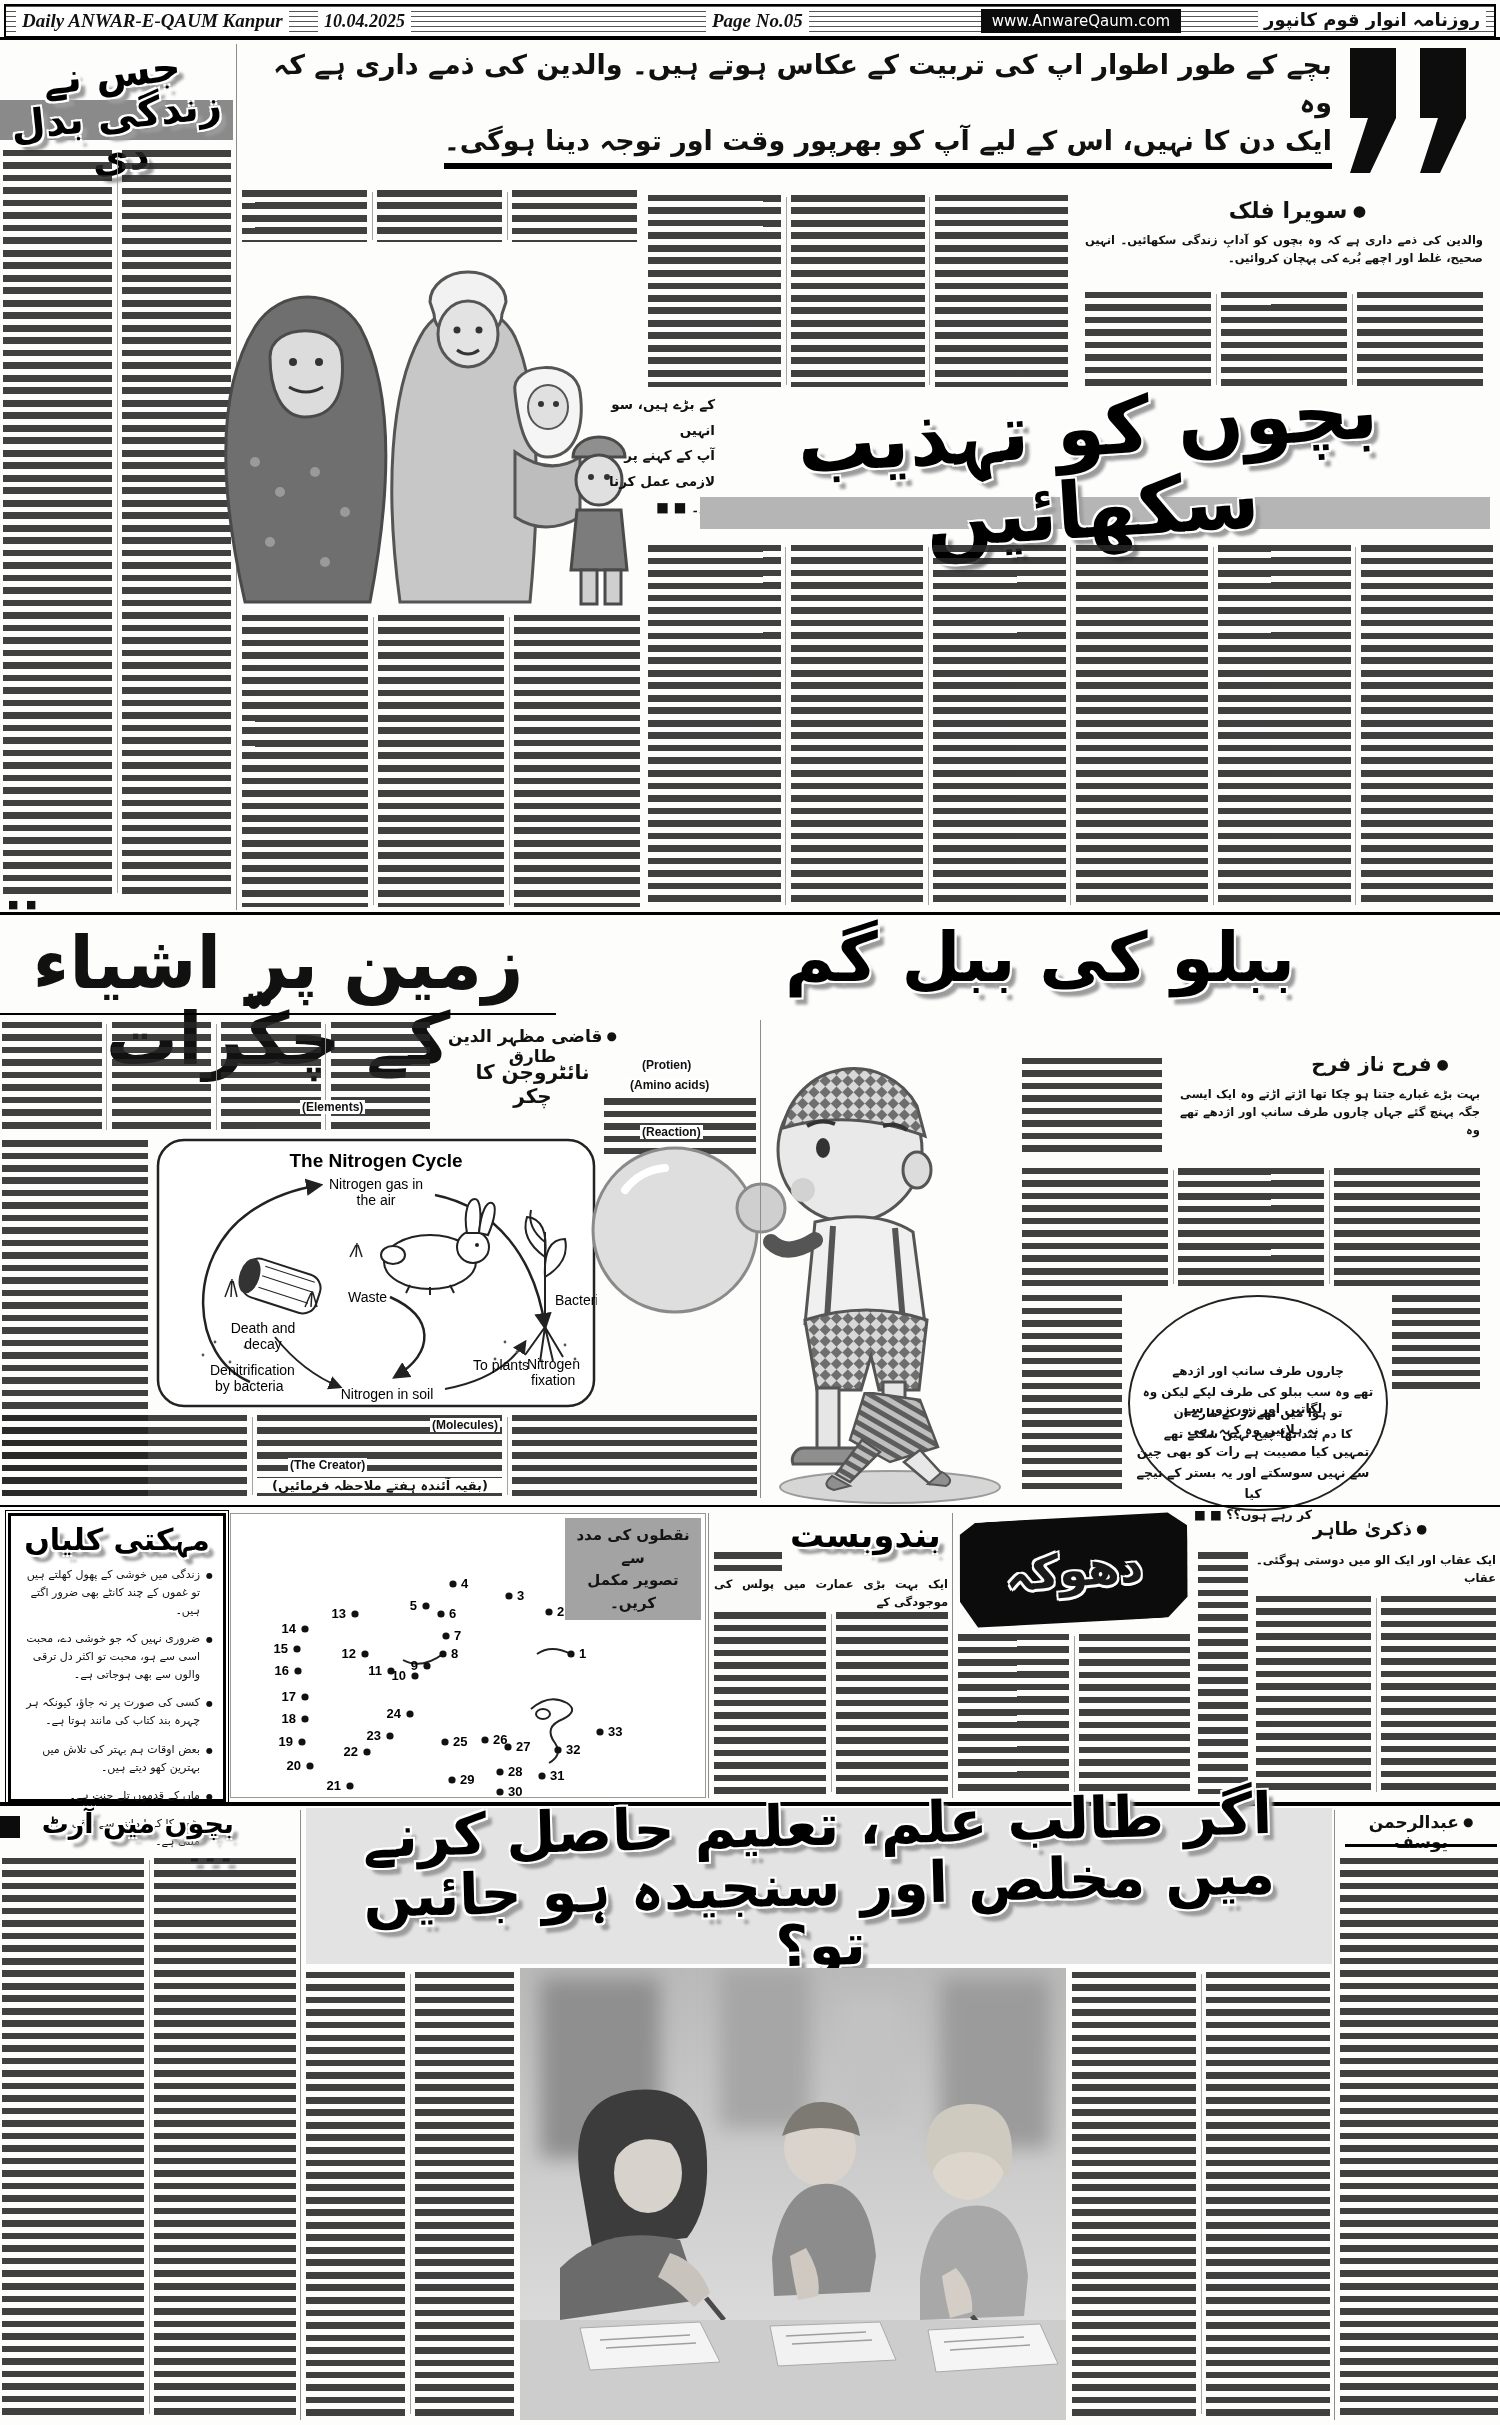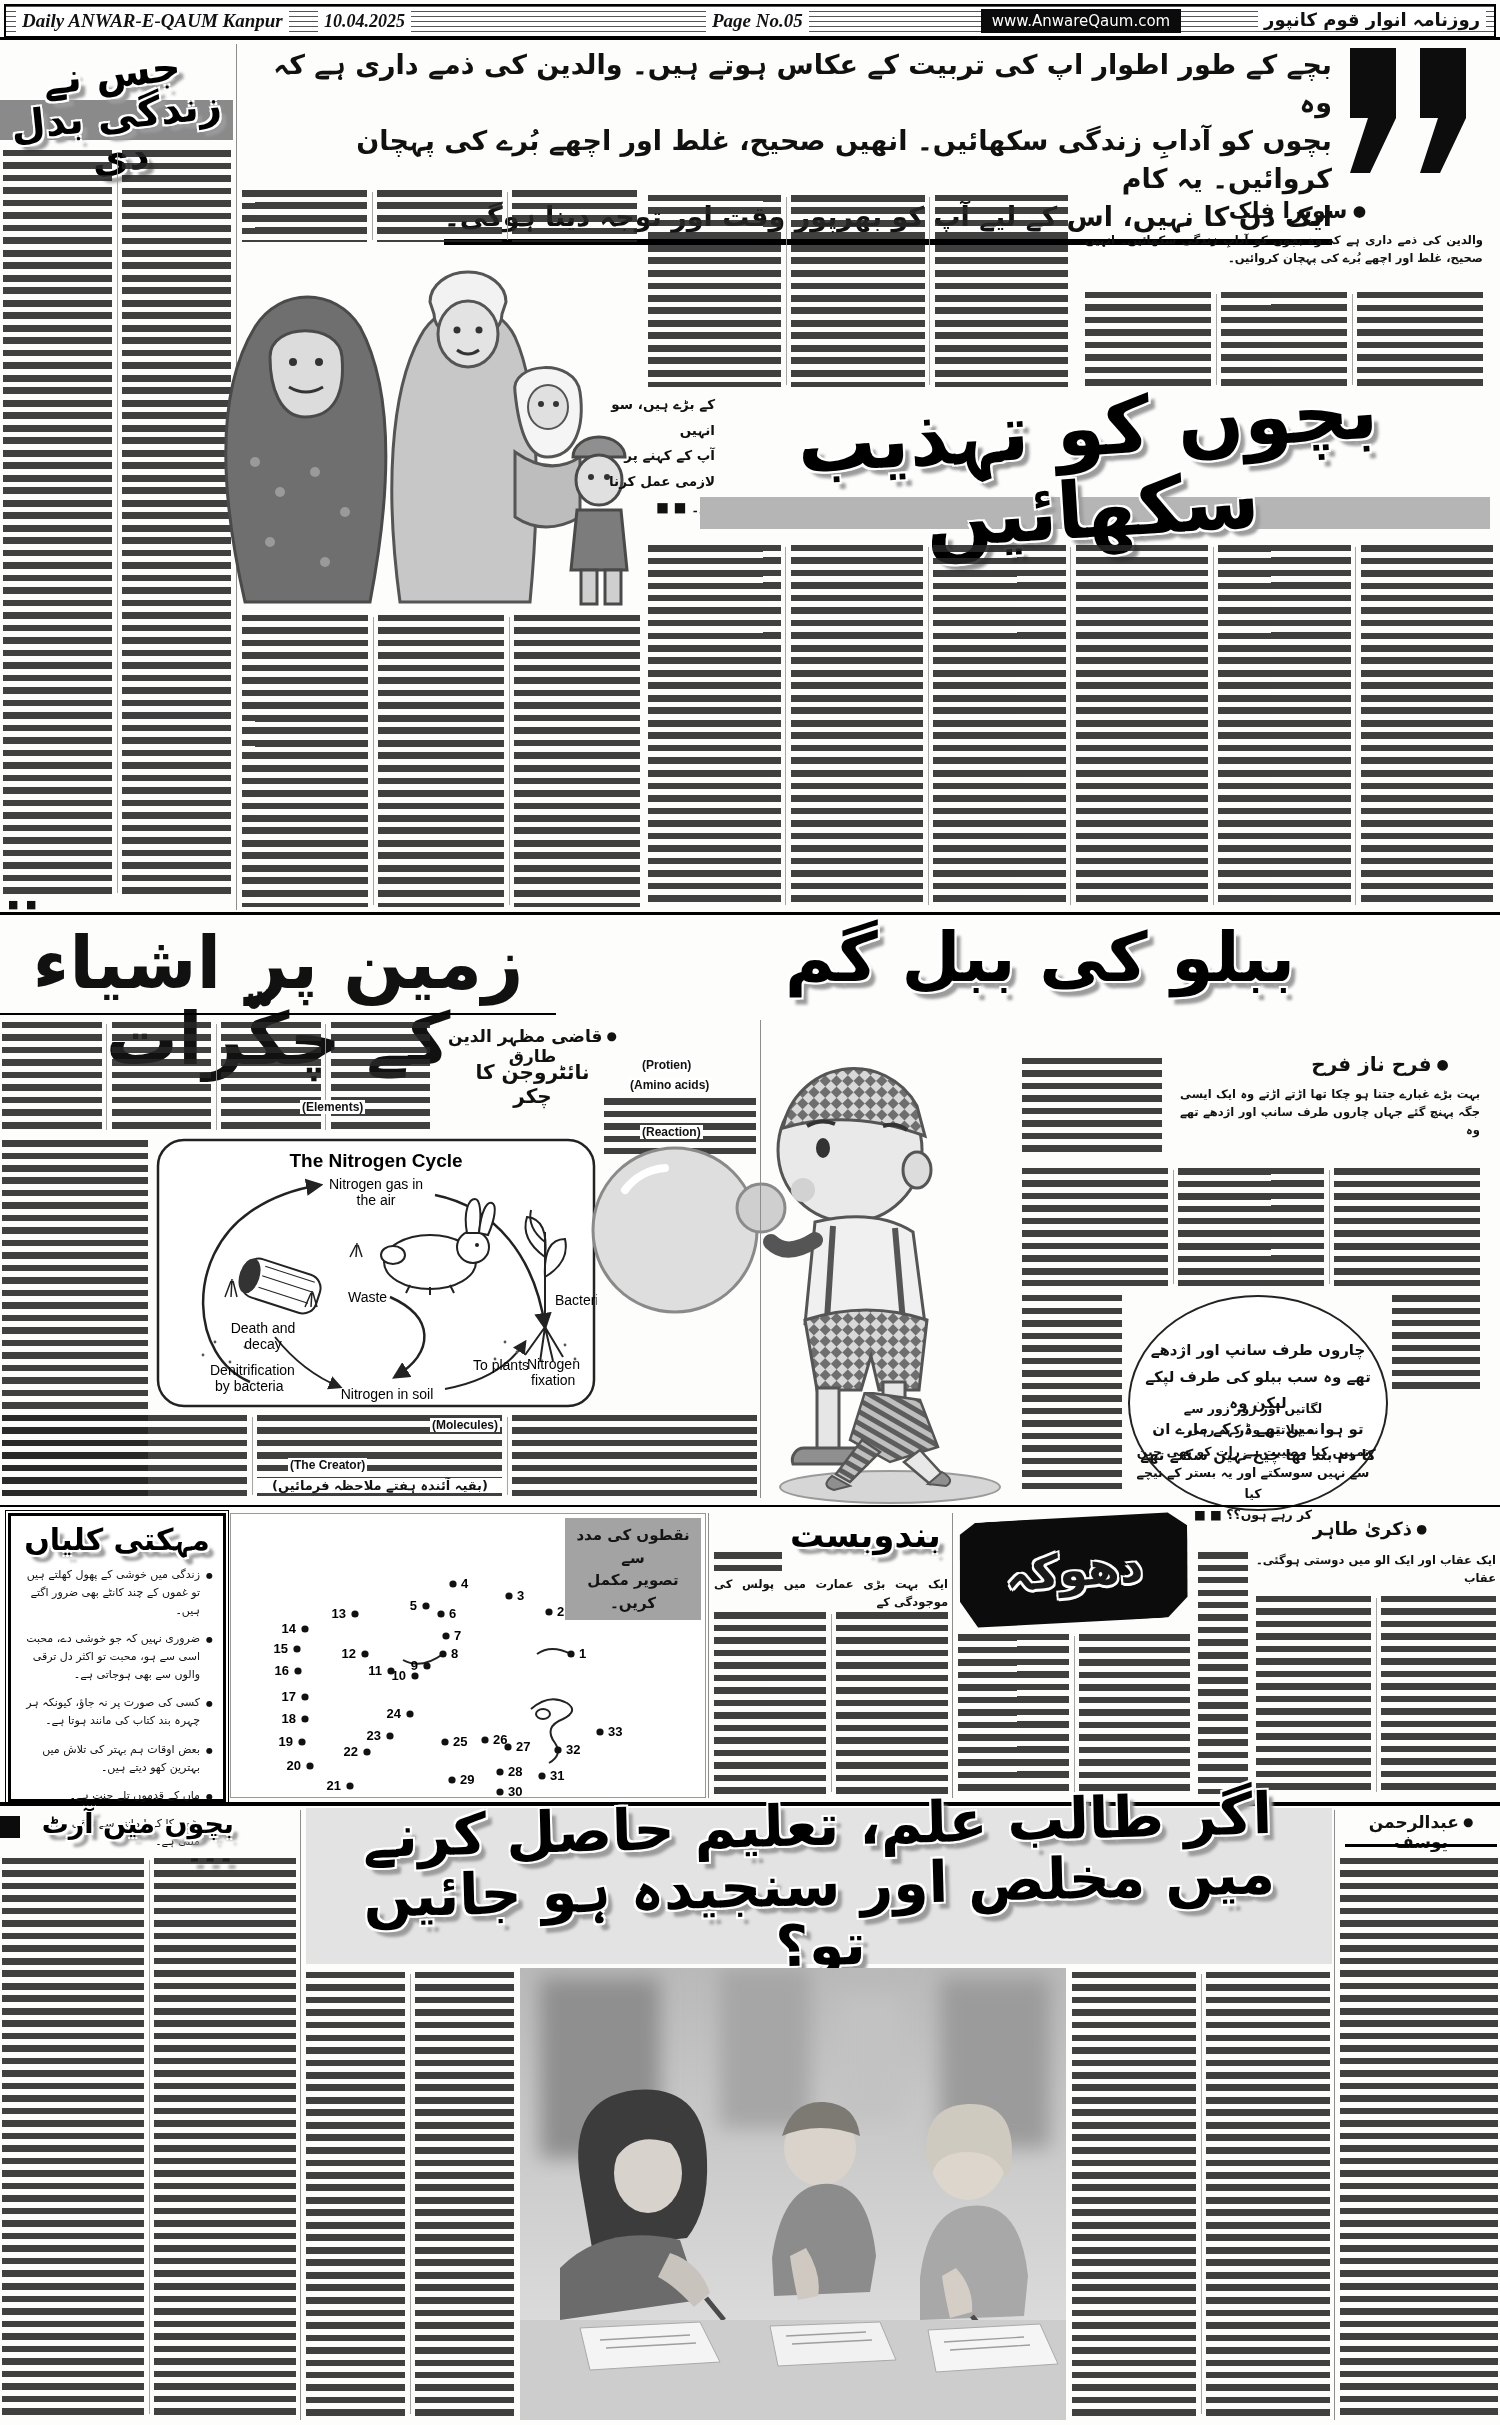--- a/index.html
+++ b/index.html
@@ -45,21 +45,20 @@
   <div class="abs rtl headline calli" style="left:2px;top:52px;width:228px;font-size:40px;text-align:center;transform:rotate(-6deg);">جس نے زندگی بدل دی</div>
   <div class="abs cols" style="left:3px;top:150px;width:228px;height:745px;">
     <i class="greek"></i>
       <i class="greek"></i>
   </div>
   <div class="abs endmark" style="left:8px;top:898px;">■ ■</div>
   <div class="abs vrule" style="left:236px;top:44px;height:866px;"></div>
 
   <div class="abs rtl" style="left:250px;top:46px;width:1082px;font-size:27px;font-weight:bold;line-height:38px;text-align:right;">
     <div>بچے کے طور اطوار اپ کی تربیت کے عکاس ہوتے ہیں۔ والدین کی ذمے داری ہے کہ وہ</div>
-    <div>بچوں کو آدابِ زندگی سکھائیں۔ انھیں صحیح، غلط اور اچھے بُرے کی پہچان کروائیں۔ یہ کام</div>
     <div style="display:inline-block;border-bottom:6px solid #000;padding-bottom:3px;">ایک دن کا نہیں، اس کے لیے آپ کو بھرپور وقت اور توجہ دینا ہوگی۔</div>
   </div>
   <svg class="abs" style="left:1340px;top:48px;" width="138" height="125" viewBox="0 0 138 125">
     <path d="M10,0 h46 v70 L30,125 h-20 l18,-55 h-18 z" fill="#0d0d0d"></path>
     <path d="M80,0 h46 v70 L100,125 h-20 l18,-55 h-18 z" fill="#0d0d0d"></path>
   </svg>
 
   <div class="abs rtl byline" style="left:1190px;top:198px;width:215px;font-size:22px;text-align:center;">سویرا فلک</div>
   <div class="abs rtl lead" style="left:1085px;top:232px;width:398px;">والدین کی ذمے داری ہے کہ وہ بچوں کو آدابِ زندگی سکھائیں۔ انہیں صحیح، غلط اور اچھے بُرے کی پہچان کروائیں۔</div>
   <div class="abs cols" style="left:648px;top:195px;width:420px;height:192px;">
@@ -289,21 +288,21 @@
 
   <div class="abs cols" style="left:1022px;top:1058px;width:140px;height:100px;">
     <i class="greek"></i>
   </div>
   <div class="abs cols" style="left:1022px;top:1168px;width:458px;height:118px;">
     <i class="greek"></i>
       <i class="greek"></i>
       <i class="greek"></i>
   </div>
 
-  <div class="abs rtl" style="left:1128px;top:1295px;width:256px;height:212px;border:2.5px solid #222;border-radius:50%;background:#fff;display:flex;flex-direction:column;justify-content:center;text-align:center;font-size:15px;font-weight:bold;line-height:1.75;">
+  <div class="abs rtl" style="left:1128px;top:1295px;width:256px;height:212px;border:2.5px solid #222;border-radius:50%;background:#fff;display:flex;flex-direction:column;justify-content:center;text-align:center;font-size:12px;font-weight:bold;line-height:1.75;">
     <div>چاروں طرف سانپ اور اژدھے</div>
     <div>تھے وہ سب ببلو کی طرف لپکے لیکن وہ</div>
     <div>تو ہوا میں تھے ڈر کے مارے ان</div>
     <div>کا دم بند تھا چیخ نہیں سکتے تھے</div>
   </div>
 
   <div class="abs greek" style="left:1022px;top:1295px;width:100px;height:195px;"></div>
   <div class="abs greek" style="left:1392px;top:1295px;width:88px;height:95px;"></div>
 
   <svg class="abs" style="left:770px;top:1392px;" width="245" height="112" viewBox="0 0 245 112">

